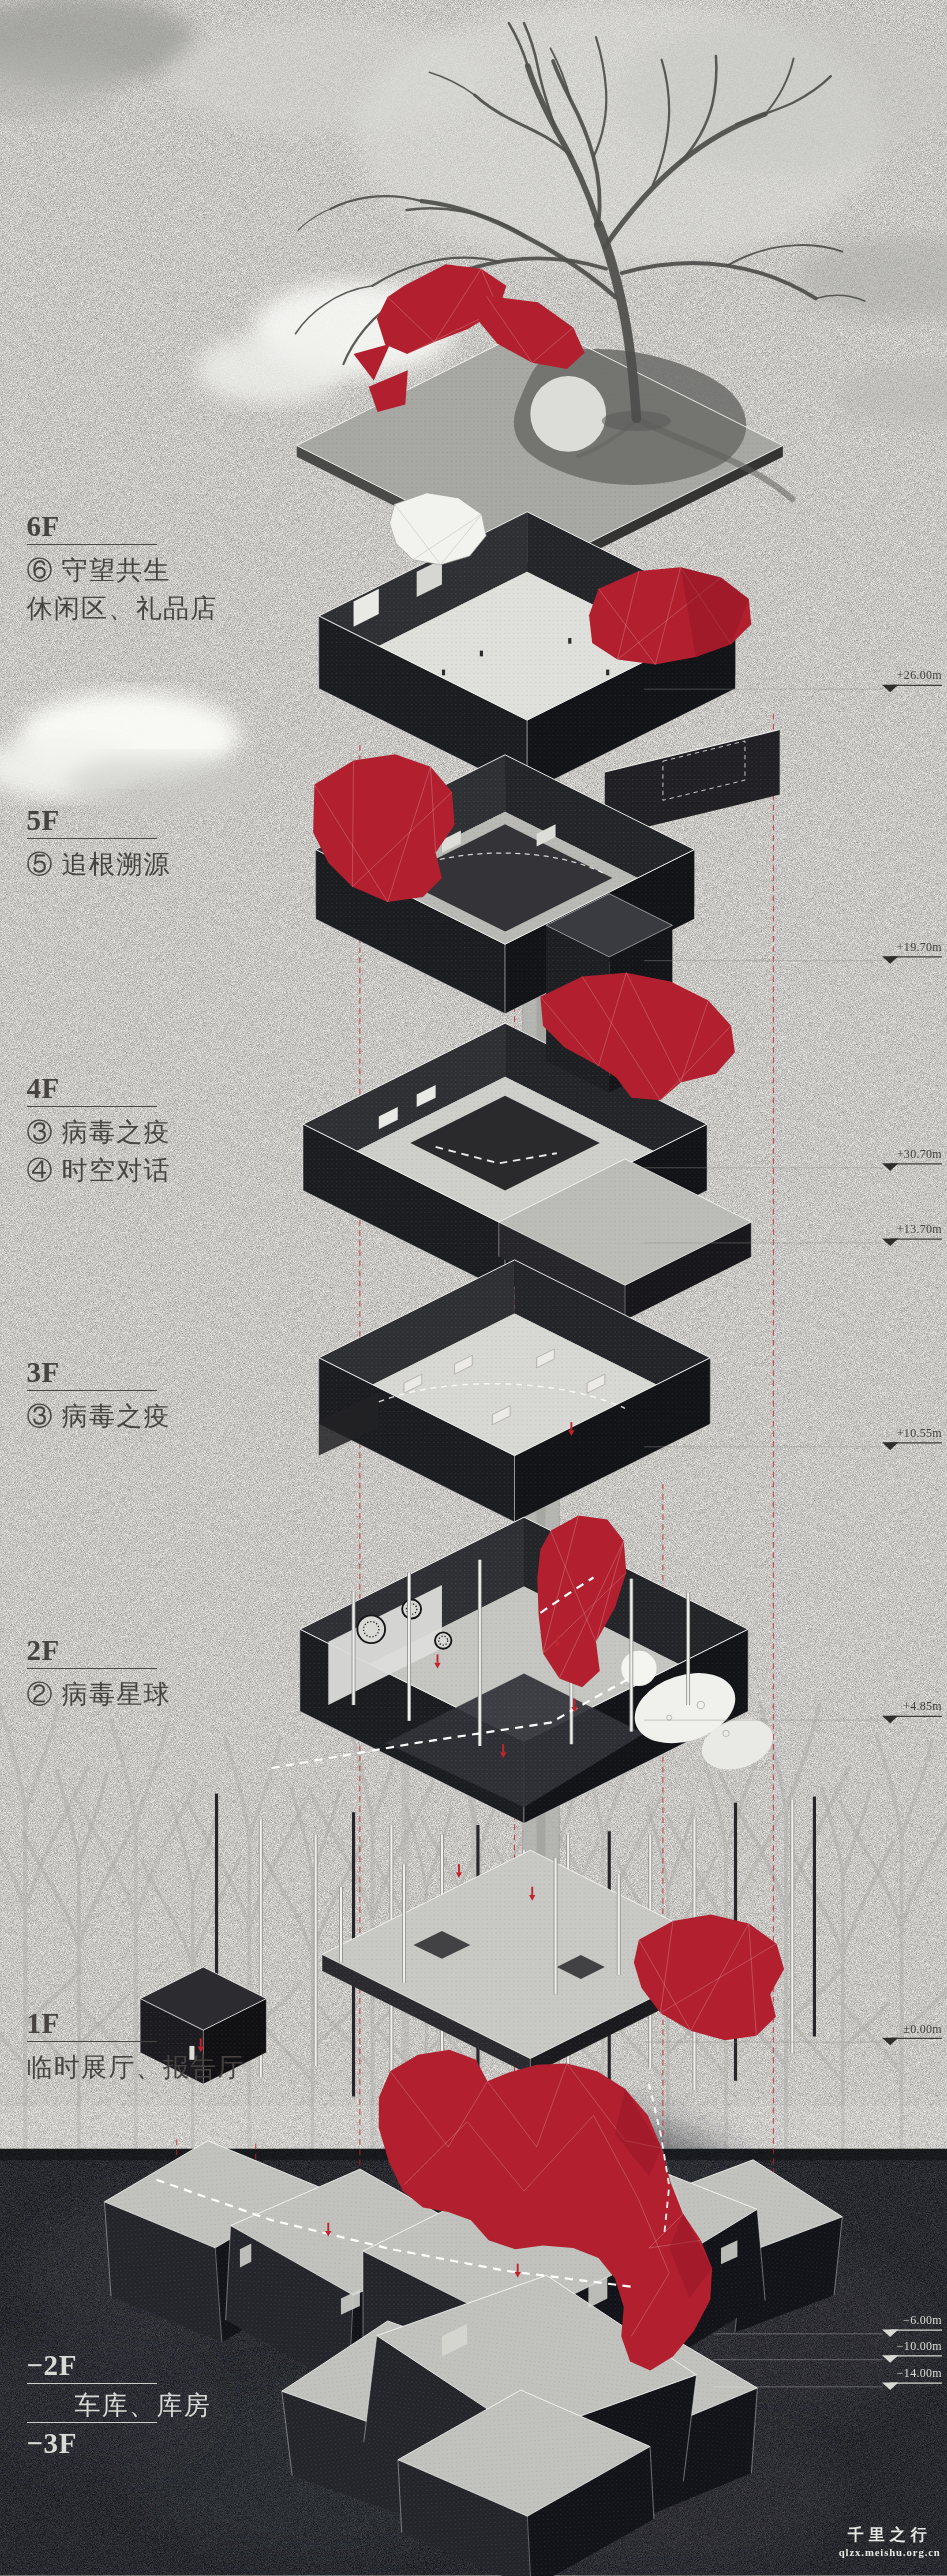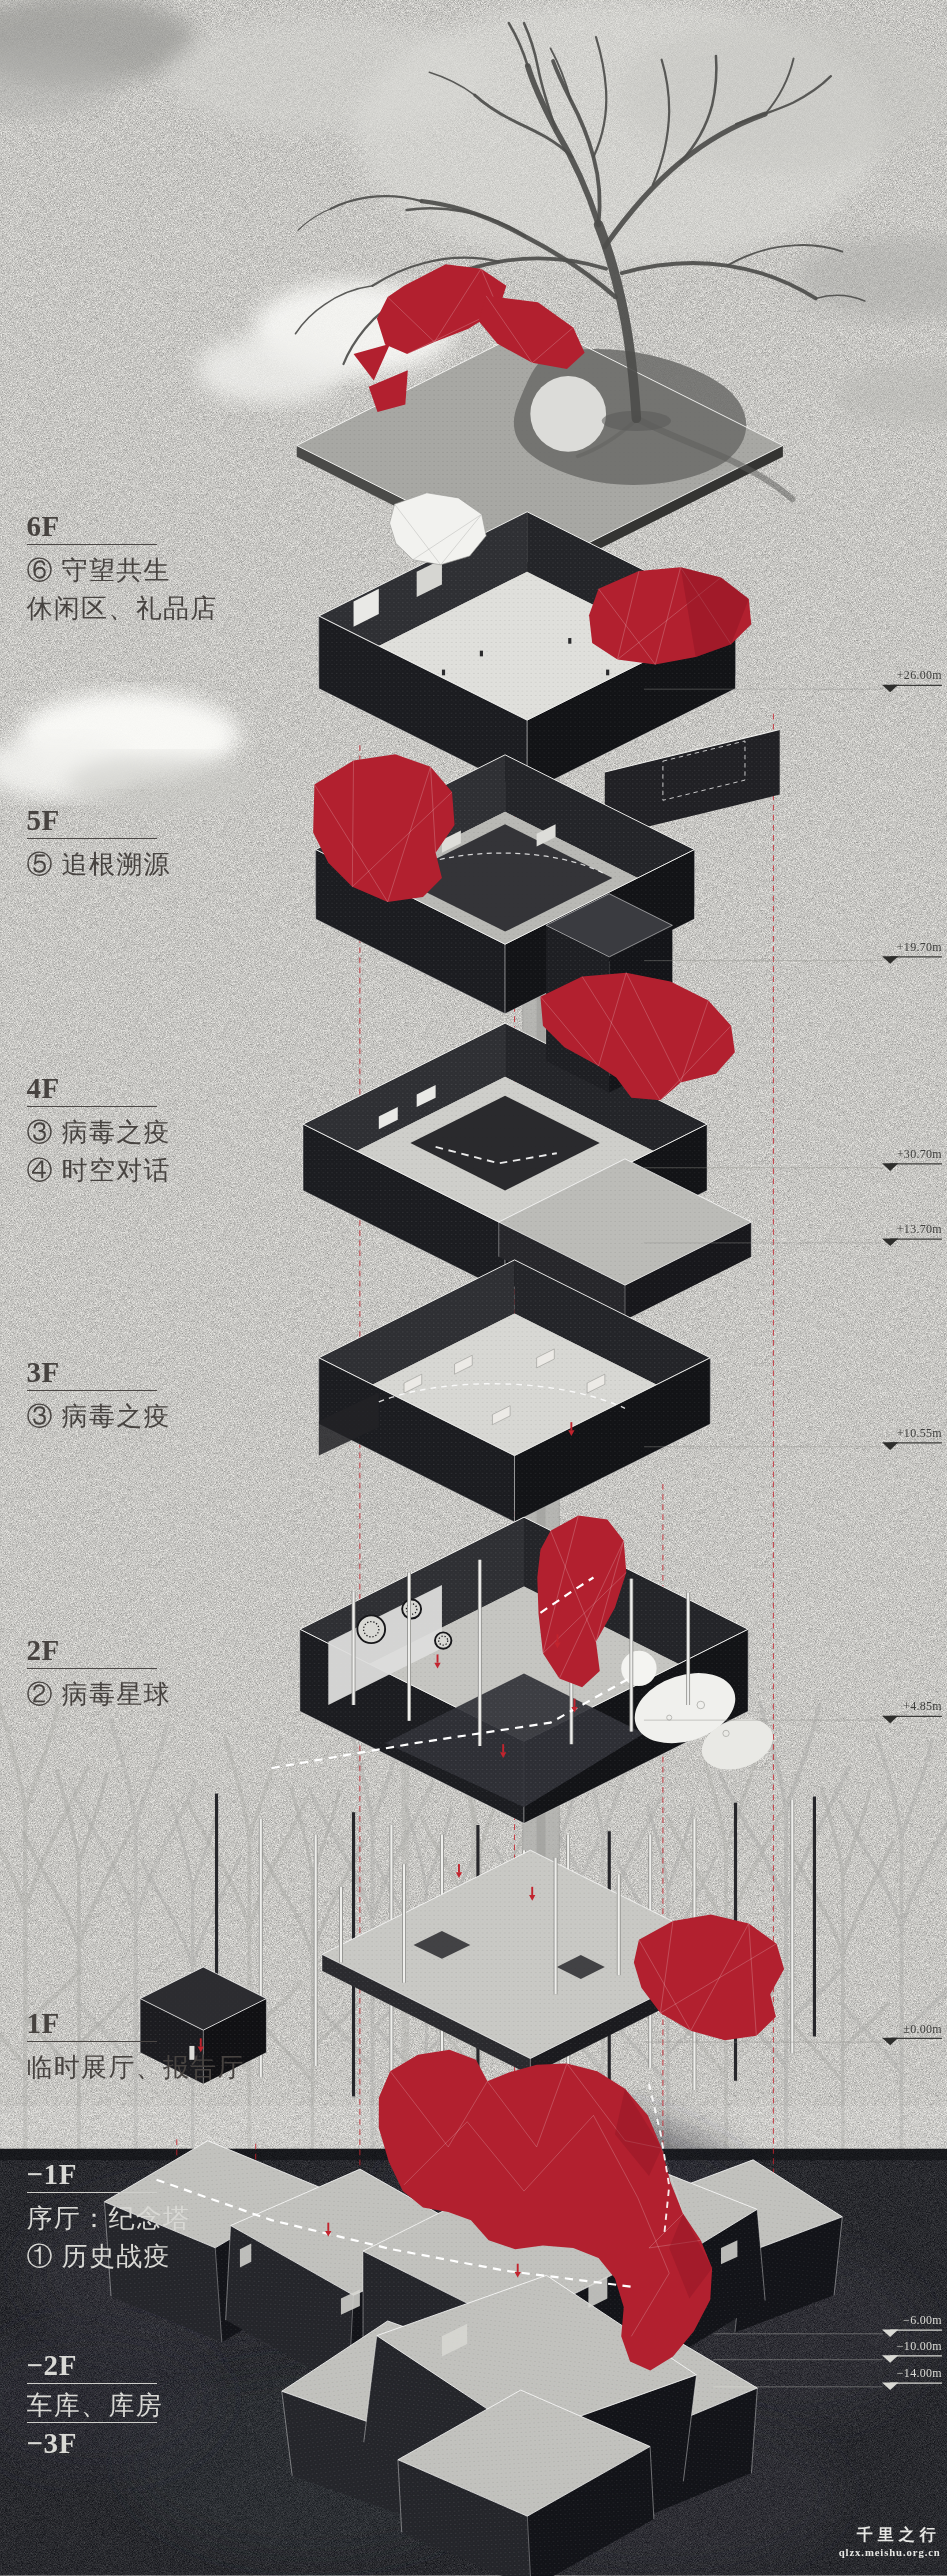--- a/index.html
+++ b/index.html
@@ -6,25 +6,25 @@
   .canvas{position:relative;width:947px;height:2576px;overflow:hidden;
           font-family:Liberation Serif, serif;background:#e9e8e4;}
   .canvas svg{position:absolute;left:0;top:0;}
   .overlay{position:absolute;left:0;top:0;width:100%;height:100%;pointer-events:none;}
   .floor-label{position:absolute;left:26.5px;width:164px;color:#474340;}
   .floor-label.light{color:#d9d9d5;}
   .fnum{font-size:29px;line-height:34px;font-weight:700;letter-spacing:0.6px;}
   .frule{width:130px;border-top:1.3px solid #4a4644;margin:1.3px 0 6.3px 0;}
   .floor-label.light .frule{border-top-color:#cfcfcb;}
   .fentry{font-size:26px;line-height:38px;letter-spacing:1.3px;white-space:nowrap;}
-  .fentry.tight{line-height:30px;}
+  .fentry.tight{line-height:30px;margin-left:48px;}
   .elev{position:absolute;right:5px;font-size:12px;letter-spacing:0.3px;color:#3e3e3c;text-align:left;}
   .elev.dark{color:#dcdcd7;}
   .watermark{position:absolute;right:6.3px;top:2525px;text-align:right;color:#f2f2ef;}
-  .wm-logo{font-size:16px;font-weight:700;letter-spacing:5px;line-height:20px;opacity:.95;}
+  .wm-logo{font-size:16px;font-weight:700;letter-spacing:5px;line-height:20px;opacity:.95;text-align:center;}
   .wm-site{font-size:10.7px;font-weight:700;letter-spacing:0.9px;line-height:15px;opacity:.95;}
 </style>
 </head>
 <body>
 
 <div class="canvas">
 
   <svg id="dia" width="947" height="2576" viewBox="0 0 1500 4079">
     <defs>
       <pattern id="dotsW" width="7" height="7" patternUnits="userSpaceOnUse">
@@ -641,26 +641,20 @@
       <div class="frule"></div>
       <div class="fentry">② 病毒星球</div>
     </div>
 
     <div class="floor-label" style="top:2006px">
       <div class="fnum">1F</div>
       <div class="frule"></div>
       <div class="fentry">临时展厅、报告厅</div>
     </div>
 
-    <div class="floor-label light" style="top:2157px">
-      <div class="fnum">−1F</div>
-      <div class="frule"></div>
-      <div class="fentry">序厅：纪念塔</div>
-      <div class="fentry">① 历史战疫</div>
-    </div>
 
     <div class="floor-label light" style="top:2348px">
       <div class="fnum">−2F</div>
       <div class="frule"></div>
       <div class="fentry tight">车库、库房</div>
       <div class="frule"></div>
     </div>
 
     <div class="floor-label light" style="top:2426px">
       <div class="fnum">−3F</div>

